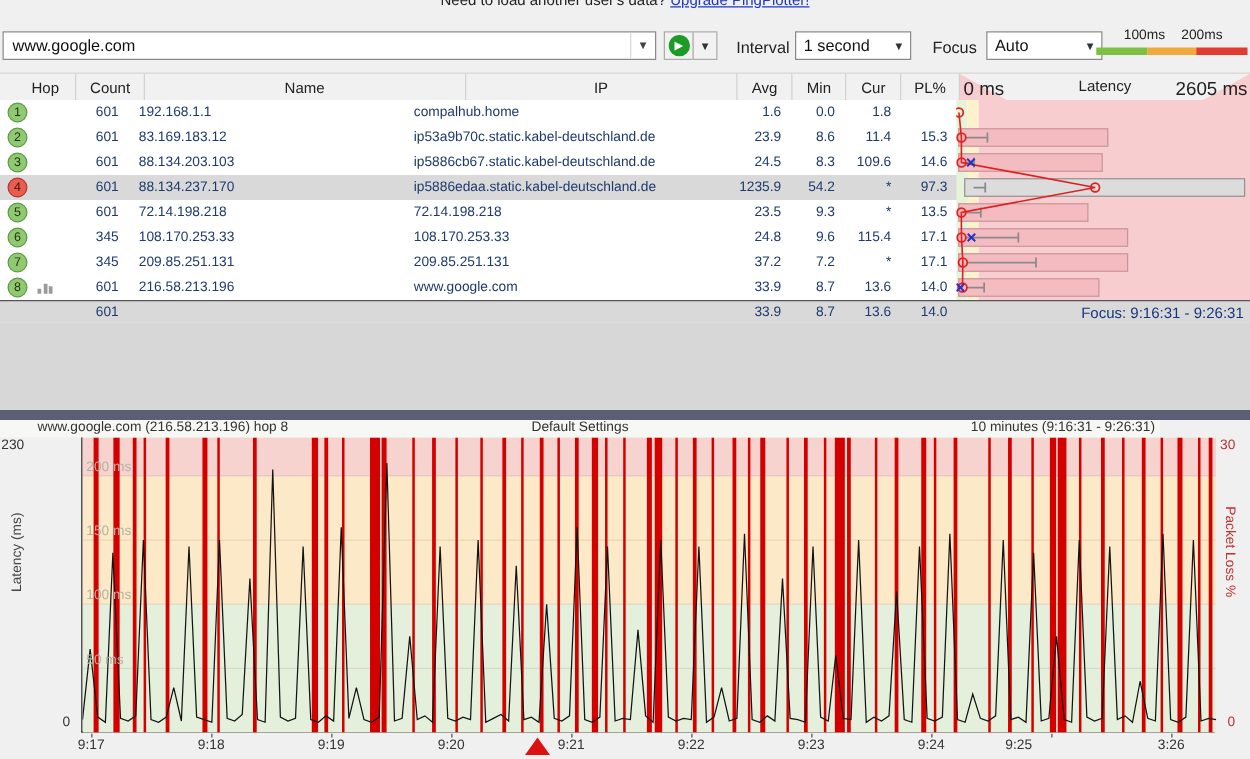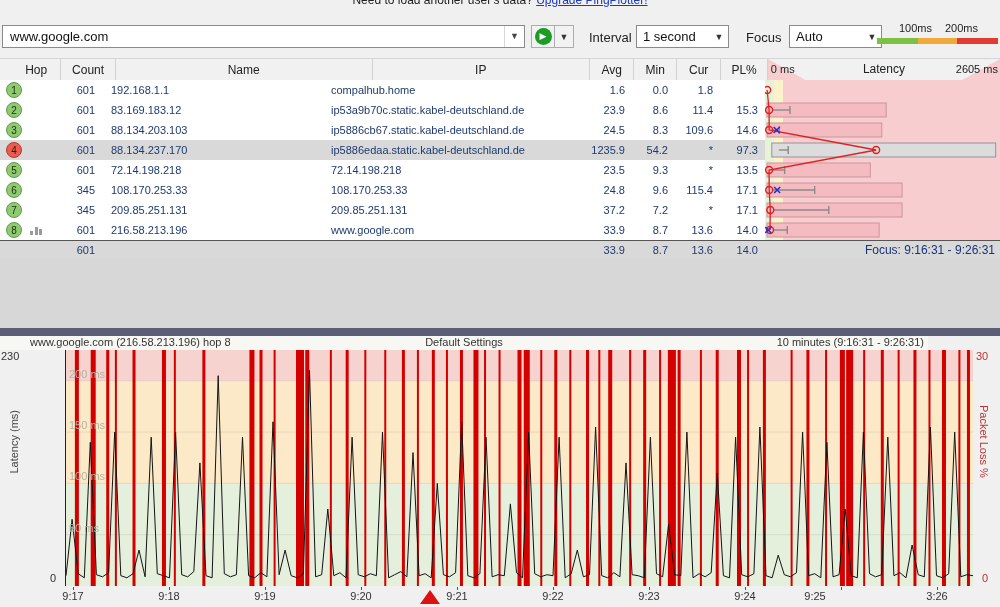--- a/index.html
+++ b/index.html
@@ -44,21 +44,21 @@
 
   
   .thead { position:absolute; top:58px; left:0; width:1000px; height:22px; display:flex;
            background:#f1f1f1; border-top:1px solid #d5d5d5; font-size:12px; color:#222; }
   .th { display:flex; align-items:center; justify-content:center; border-right:1px solid #d2d2d2; height:22px; }
   .th-hop{width:50px;margin-left:12px;} .th-count{width:55px;} .th-ip{width:220px;} .th-name{width:260px;}
   .th-avg{width:45px;} .th-min{width:43px;} .th-cur{width:45px;} .th-pl{width:47px;}
   .th-lat { width:235px; position:relative; border-right:none; background:#f8cdcf; overflow:hidden; }
   .th-lat .trap { position:absolute; inset:0; background:#f1f1f1;
                   clip-path:polygon(0 0,100% 0,83% 100%,17% 100%); }
-  .th-lat span { position:relative; z-index:2; font-size:11px; color:#222; }
+  .th-lat span { position:relative; z-index:2; font-size:15px; color:#222; }
   .th-lat .lat0 { position:absolute; left:3px; top:4px; }
   .th-lat .latT { position:absolute; left:0; right:0; top:3px; text-align:center; font-size:12px; }
   .th-lat .latM { position:absolute; right:2px; top:4px; }
 
   .rows { position:absolute; top:80px; left:0; width:1000px; height:160px; background:#fff; }
   .trow { display:flex; height:20px; font-size:11px; color:#1e3a6e; background:#fff; }
   .trow.selected { background:#d9d9d9; }
   .td { height:20px; display:flex; align-items:center; }
   .td-hop { width:50px; padding-left:6px; position:relative; }
   .td-count { width:55px; justify-content:flex-end; padding-right:10px; }

